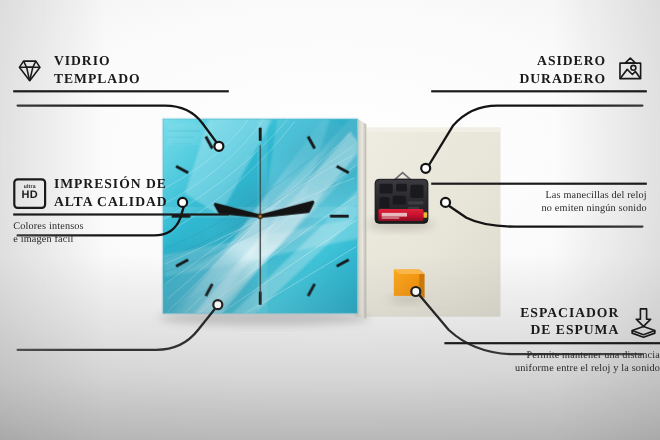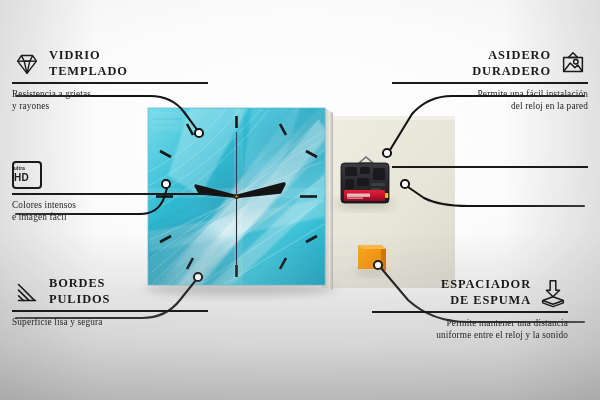--- a/index.html
+++ b/index.html
@@ -47,25 +47,25 @@
     font-size:9.3px;line-height:1.35;color:#262626;letter-spacing:.15px;
     white-space:pre-line;
   }
 
   
   #f-vidrio     {left:12px; top:48px;}
   #f-impresion  {left:12px; top:160px;}
   #f-bordes     {left:12px; top:276px;}
   #f-asidero    {left:392px;top:48px;}
   #f-mecanismo  {left:392px;top:163px;}
-  #f-espaciador {left:372px;top:277px;}
+  #f-espaciador {left:404px;top:277px;}
 
   .hd-box{
     width:27px;height:24px;border:2px solid #1a1a1a;border-radius:4px;
-    display:flex;flex-direction:column;align-items:flex-start;justify-content:center;
+    display:flex;flex-direction:column;align-items:center;justify-content:center;
     line-height:1;
   }
   .hd-ultra{font-family:"Liberation Sans", sans-serif;font-size:4.6px;font-weight:700;letter-spacing:.2px;color:#1a1a1a;}
   .hd-hd{font-family:"Liberation Sans", sans-serif;font-size:10px;font-weight:700;letter-spacing:.3px;color:#1a1a1a;margin-top:.5px;}
 </style>
 </head>
 <body>
 
 <div id="stage">
 
@@ -296,75 +296,59 @@
           <path d="M6 13 L26 13"></path>
           <path d="M10 7 L13 13 L16 26"></path>
           <path d="M22 7 L19 13 L16 26"></path>
           <path d="M13 13 L19 13"></path>
         </g>
       </svg>
       <div class="ftitle">VIDRIO
 TEMPLADO</div>
     </div>
     <div class="rule"></div>
-    <div class="fdesc">Resistencia a grietas
-y rayones</div>
   </div>
 
   <div class="feature left" id="f-impresion">
     <div class="fhead">
       <div class="ficon" style="display:flex;align-items:center;">
         <div class="hd-box">
           <span class="hd-ultra">ultra</span>
           <span class="hd-hd">HD</span>
         </div>
       </div>
+      <div class="ftitle">IMPRESIÓN DE
+ALTA CALIDAD</div>
     </div>
     <div class="rule"></div>
     <div class="fdesc">Colores intensos
 e imagen fácil</div>
   </div>
 
-  <div class="feature left" id="f-bordes">
-    <div class="fhead">
-      <svg class="ficon" viewBox="0 0 32 32">
-        <g stroke="#1a1a1a" stroke-width="1.7" stroke-linecap="round">
-          <line x1="7" y1="8" x2="24" y2="25"></line>
-          <line x1="7" y1="14" x2="18" y2="25"></line>
-          <line x1="7" y1="20" x2="12" y2="25"></line>
-          <line x1="7" y1="25" x2="25" y2="25"></line>
-        </g>
-      </svg>
-      <div class="ftitle">BORDES
-PULIDOS</div>
-    </div>
-    <div class="rule"></div>
-    <div class="fdesc">Superficie lisa y segura</div>
-  </div>
 
   <div class="feature right" id="f-asidero">
     <div class="fhead">
       <svg class="ficon" viewBox="0 0 32 32">
         <g fill="none" stroke="#1a1a1a" stroke-width="1.6" stroke-linejoin="round">
           <path d="M16 4 L11 9 L21 9 Z"></path>
           <rect x="6" y="9" width="20" height="15"></rect>
           <path d="M6 24 L13 15 L18 20 L21 17 L26 24"></path>
           <circle cx="19" cy="13.5" r="2.4"></circle>
         </g>
       </svg>
       <div class="ftitle">ASIDERO
 DURADERO</div>
     </div>
     <div class="rule"></div>
-    <div class="fdesc">Permite una fácil instalación
-del reloj en la pared</div>
   </div>
 
   <div class="feature right" id="f-mecanismo">
     <div class="rule"></div>
+    <div class="fdesc">Las manecillas del reloj
+no emiten ningún sonido</div>
   </div>
 
   <div class="feature right" id="f-espaciador">
     <div class="fhead">
       <svg class="ficon" viewBox="0 0 32 32">
         <g fill="none" stroke="#1a1a1a" stroke-width="1.6" stroke-linejoin="round">
           <path d="M13 3 H19 V13 H23 L16 20 L9 13 H13 Z"></path>
           <path d="M16 20 L27 24 L16 28 L5 24 Z"></path>
           <path d="M5 24 V26.5 L16 30.5 L27 26.5 V24"></path>
         </g>

